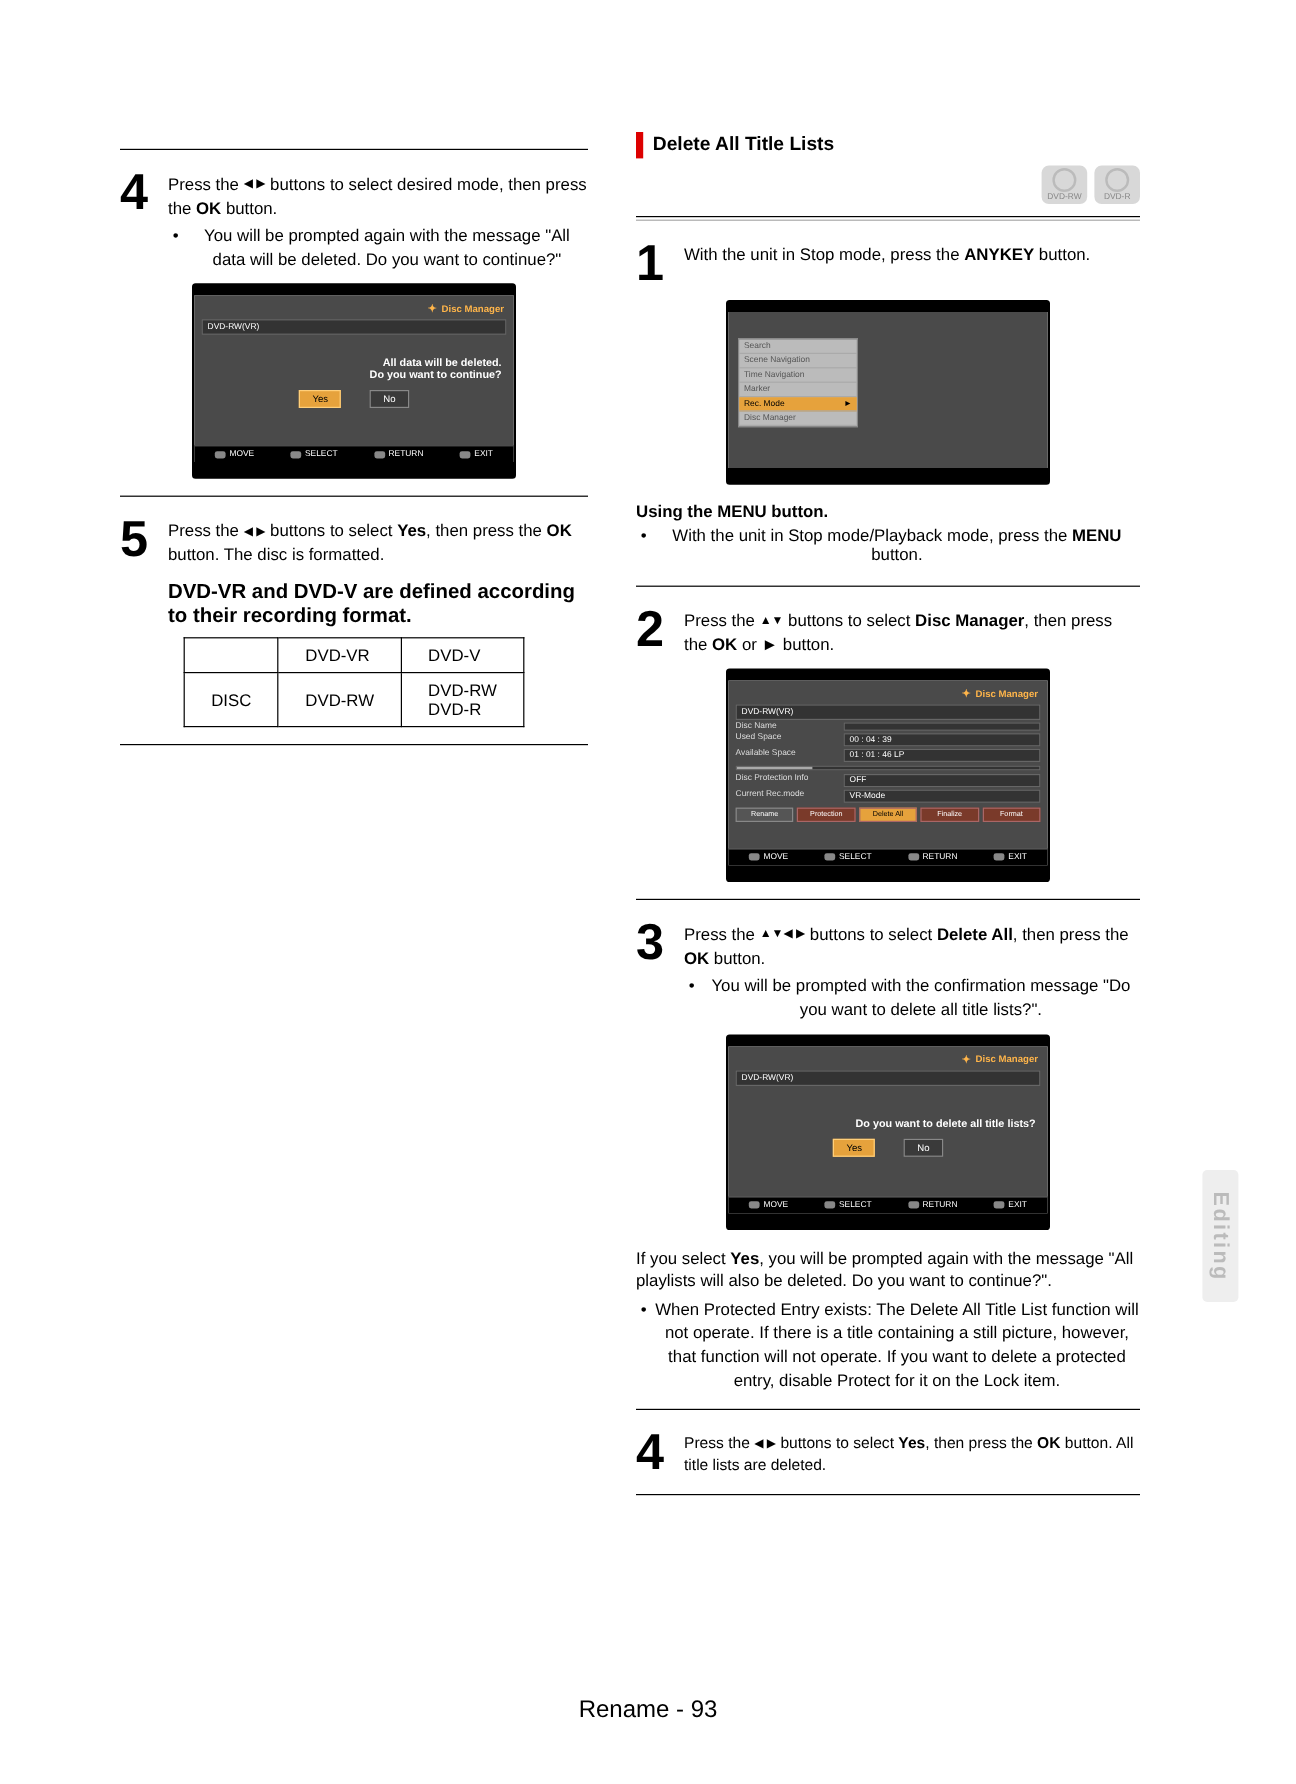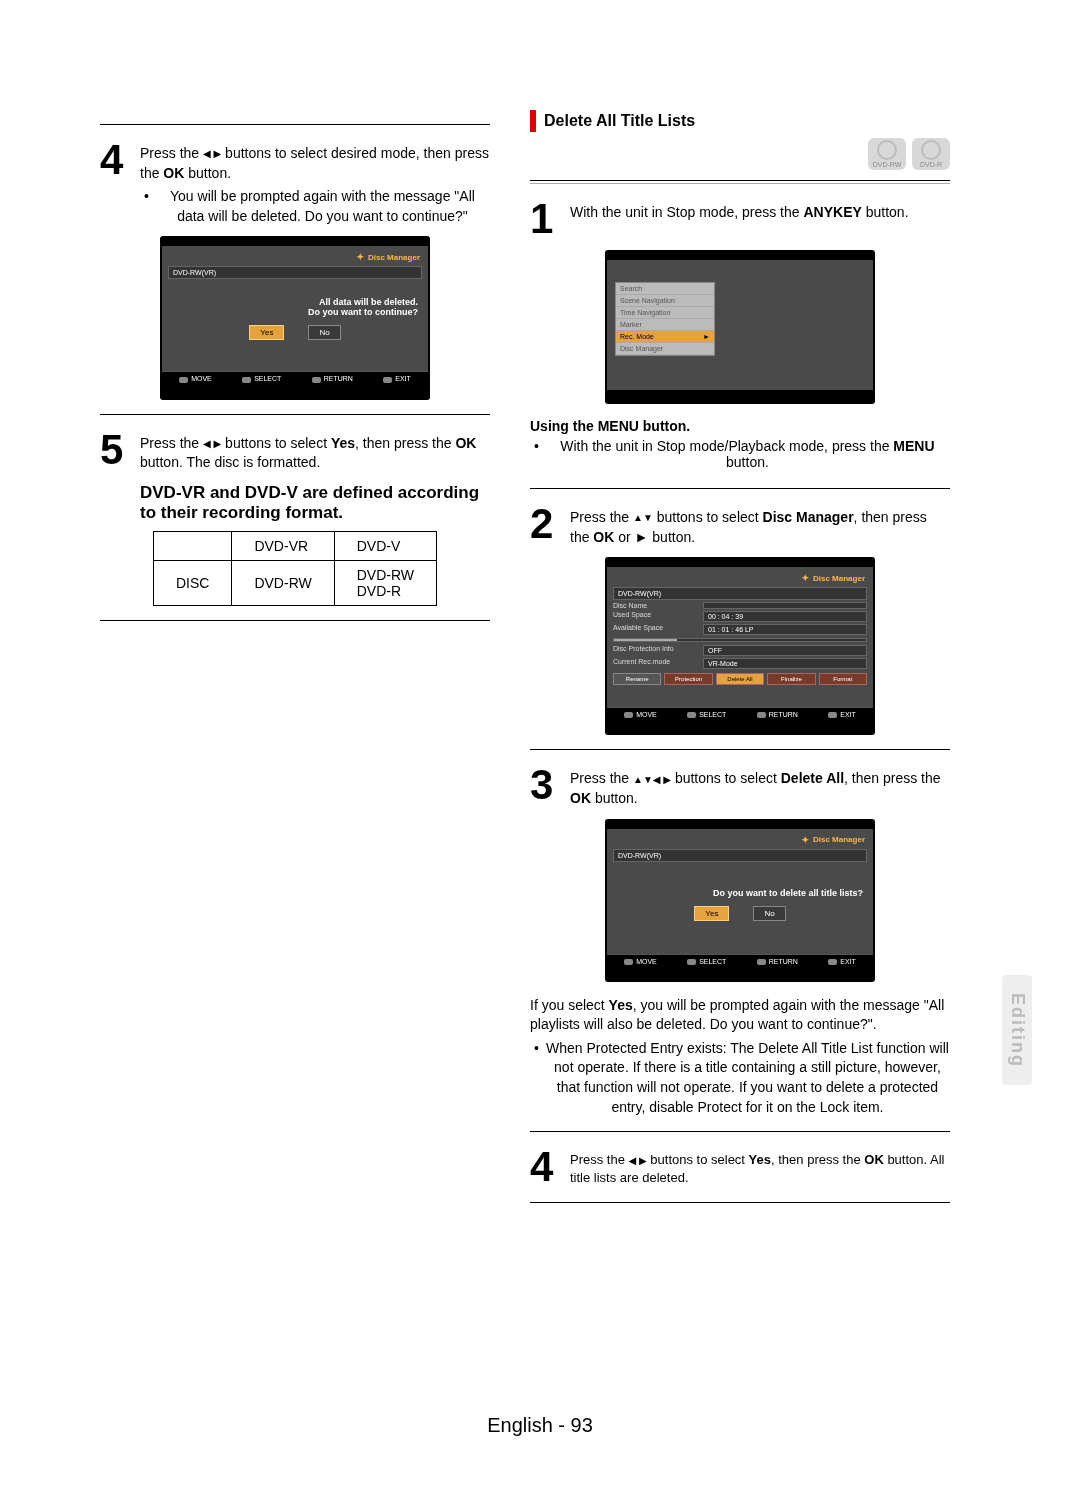--- a/index.html
+++ b/index.html
@@ -237,20 +237,23 @@
           <span>EXIT</span>
         </div>
       </div>
     </div>
 
     <hr class="hr">
     <div class="step">
       <div class="step-num">3</div>
       <div class="step-body">
         <span>Press the </span><span class="tri">▲▼◀ ▶</span><span> buttons to select </span><span class="bold">Delete All</span><span>, then press the </span><span class="bold">OK</span><span> button.</span>
+        <div class="bullet">
+            <span>You will be prompted with the confirmation message "Do you want to delete all title lists?".</span>
+          </div>
       </div>
     </div>
 
     <div class="osd">
       <div class="osd-outer">
         <div class="osd-body">
           <div class="osd-titlebar">
               <span>Disc Manager</span>
             </div>
           <div class="osd-sub">DVD-RW(VR)</div>
@@ -287,14 +290,14 @@
     </div>
     <hr class="hr">
   </div>
 </div>
 
 <div class="sidetab">
     <span>Editing</span>
   </div>
 
 <div class="footer">
-  <span>English - </span><span class="pg">93</span>
+  <span>Rename - </span><span class="pg">93</span>
 </div>
 
 </body></html>

